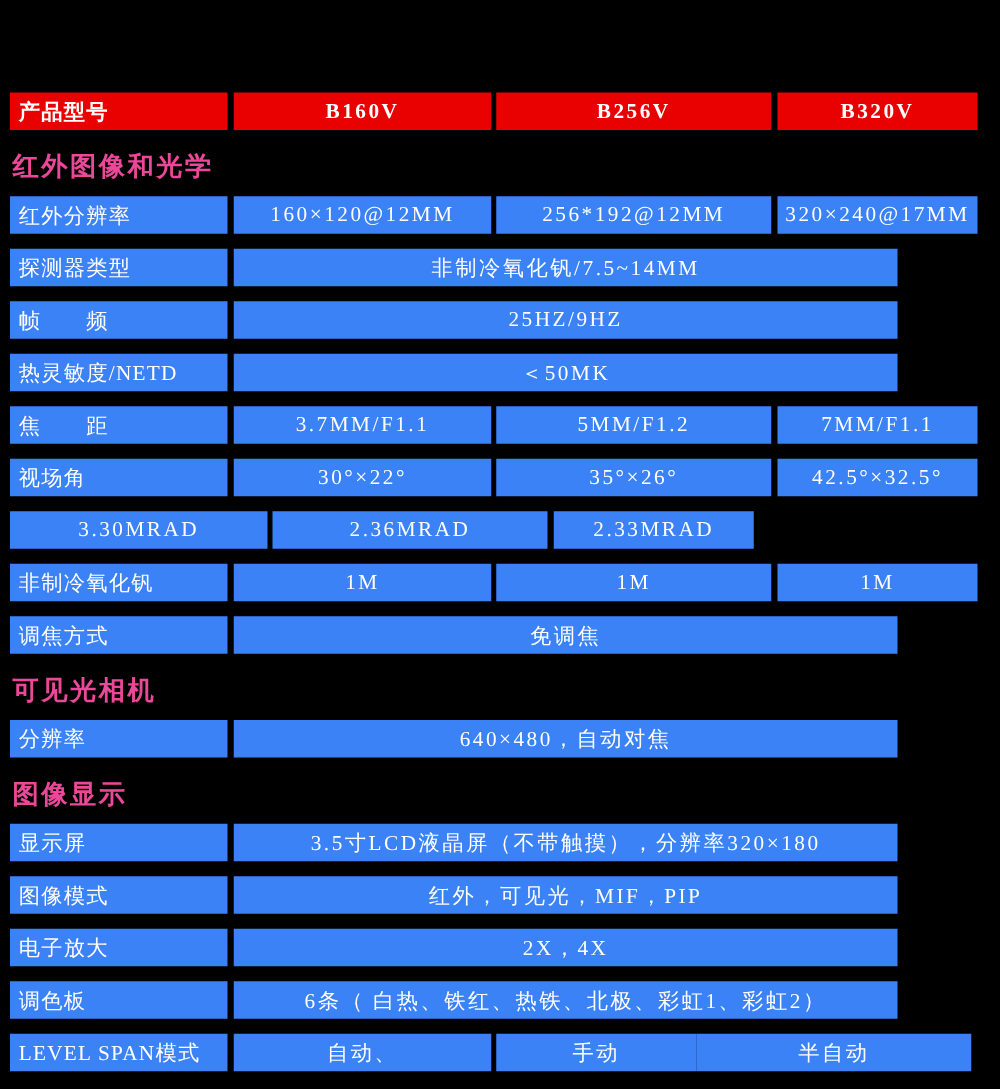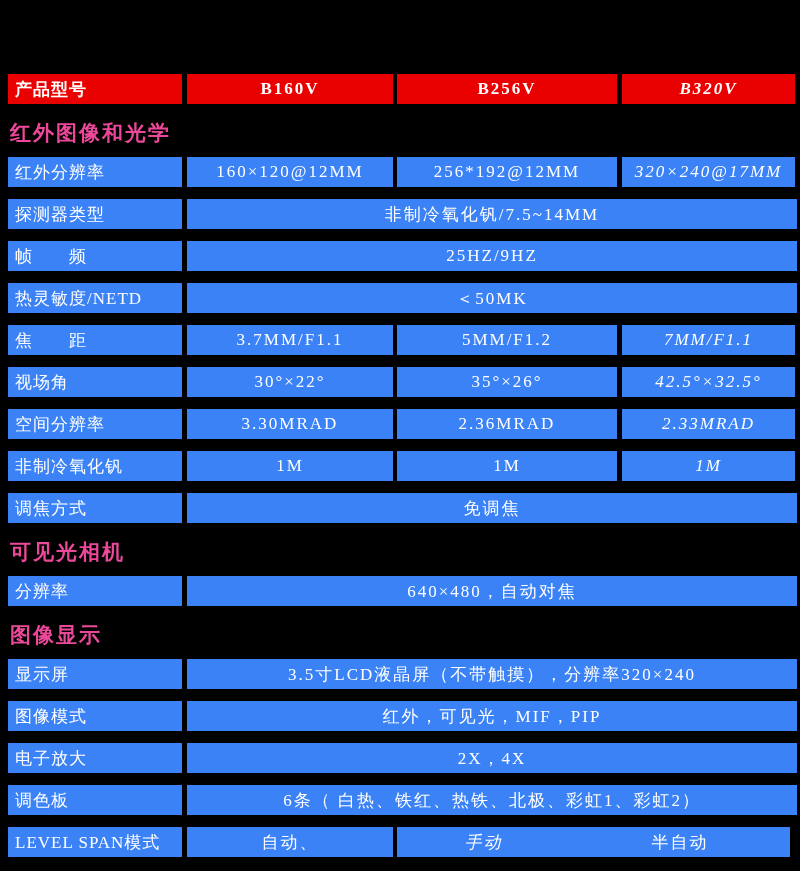--- a/index.html
+++ b/index.html
@@ -21,22 +21,22 @@
     display: flex;
     align-items: center;
     font-size: 17px;
     letter-spacing: 2px;
     white-space: nowrap;
     box-sizing: border-box;
   }
   .label { width: 174px; margin-right: 5px; padding-left: 7px; justify-content: flex-start; letter-spacing: 1px; }
   .v1 { width: 206px; margin-right: 4px; justify-content: center; }
   .v2 { width: 220px; margin-right: 5px; justify-content: center; }
-  .v3 { width: 173px; justify-content: center; font-style: italic; }
-  .vspan { width: 610px; justify-content: center; }
+  .v3 { width: 160px; justify-content: center; }
+  .vspan { width: 531px; justify-content: center; }
   .header-row .cell { background: #e90000; font-weight: bold; }
   .section-title {
     color: #ec4899;
     font-weight: bold;
     font-size: 21px;
     letter-spacing: 2px;
     height: 22px;
     line-height: 22px;
     margin: 18px 0 13px 2px;
   }
@@ -85,21 +85,20 @@
   </div>
 
   <div class="row">
     <div class="cell label">视场角</div>
     <div class="cell v1">30°×22°</div>
     <div class="cell v2">35°×26°</div>
     <div class="cell v3">42.5°×32.5°</div>
   </div>
 
   <div class="row">
-    <div class="cell label">空间分辨率</div>
     <div class="cell v1">3.30MRAD</div>
     <div class="cell v2">2.36MRAD</div>
     <div class="cell v3">2.33MRAD</div>
   </div>
 
   <div class="row">
     <div class="cell label">非制冷氧化钒</div>
     <div class="cell v1">1M</div>
     <div class="cell v2">1M</div>
     <div class="cell v3">1M</div>
@@ -114,21 +113,21 @@
 
   <div class="row">
     <div class="cell label">分辨率</div>
     <div class="cell vspan">640×480，自动对焦</div>
   </div>
 
   <div class="section-title">图像显示</div>
 
   <div class="row">
     <div class="cell label">显示屏</div>
-    <div class="cell vspan">3.5寸LCD液晶屏（不带触摸），分辨率320×240</div>
+    <div class="cell vspan">3.5寸LCD液晶屏（不带触摸），分辨率320×180</div>
   </div>
 
   <div class="row">
     <div class="cell label">图像模式</div>
     <div class="cell vspan">红外，可见光，MIF，PIP</div>
   </div>
 
   <div class="row">
     <div class="cell label">电子放大</div>
     <div class="cell vspan">2X，4X</div>

